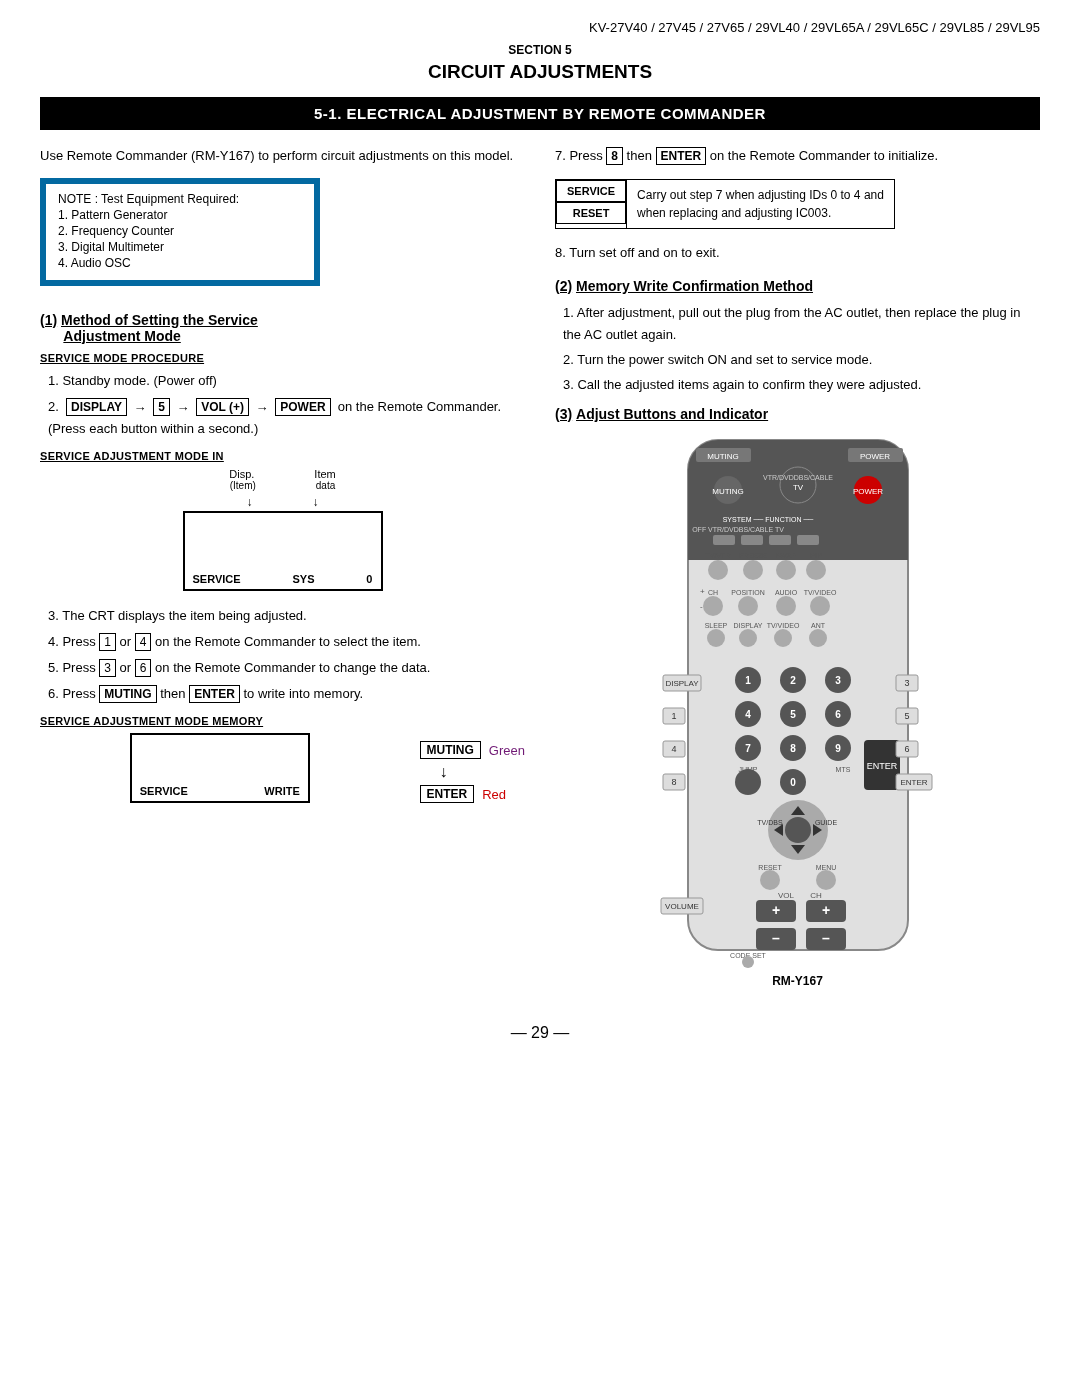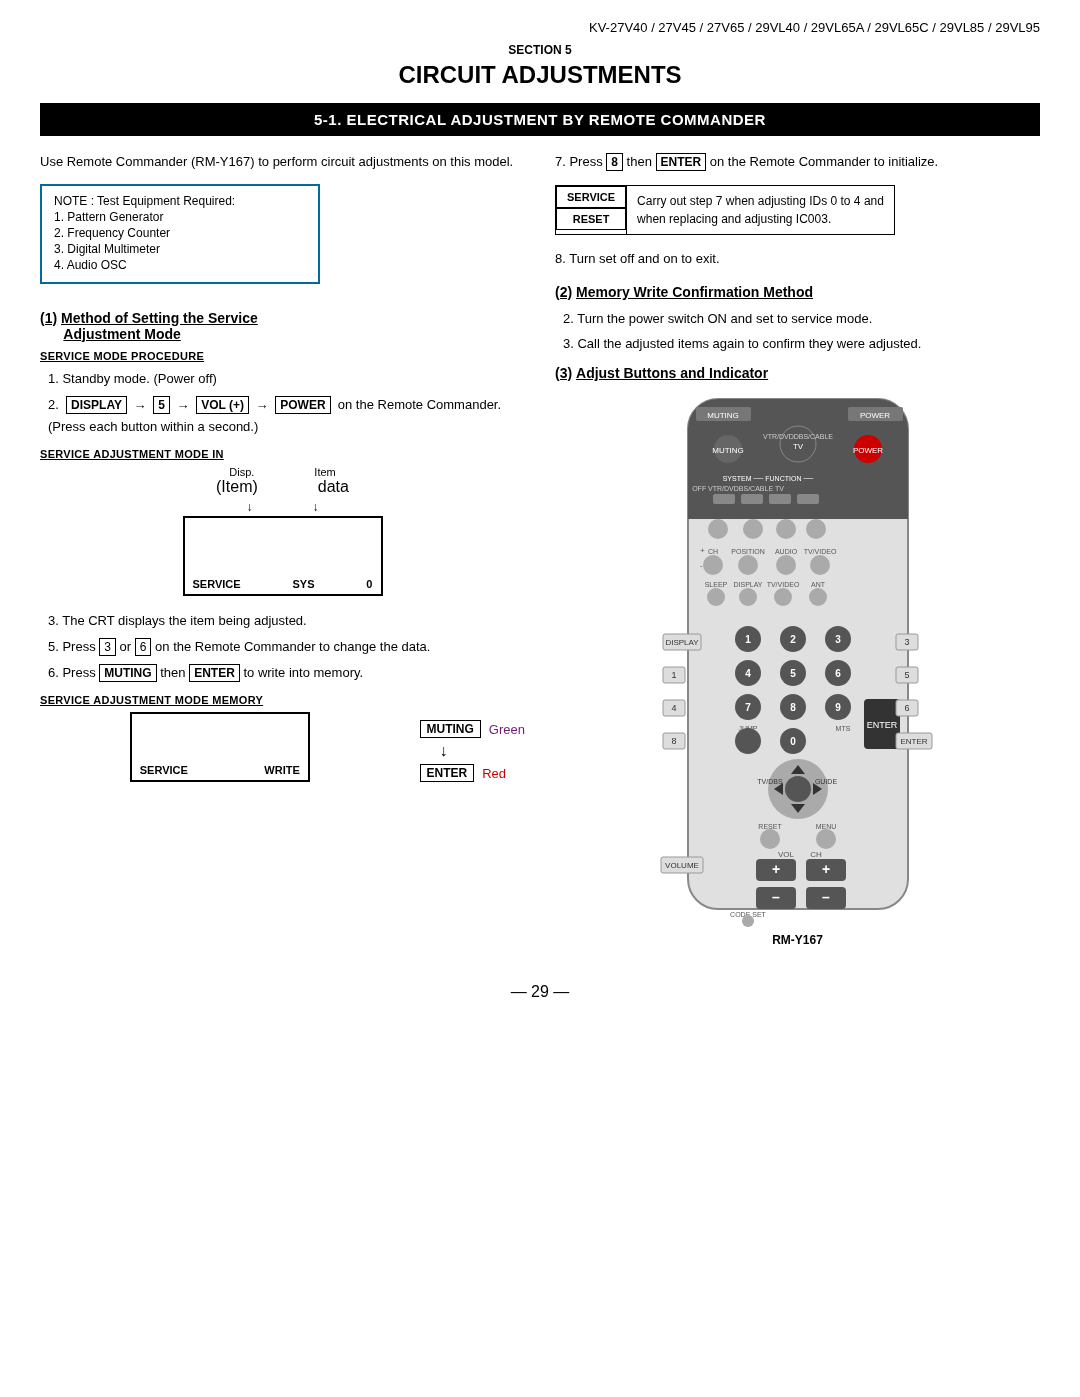--- a/index.html
+++ b/index.html
@@ -18,21 +18,21 @@
       margin-bottom: 8px;
     }
     .section-title {
       text-align: center;
       font-size: 12px;
       font-weight: bold;
       margin-bottom: 4px;
     }
     .section-subtitle {
       text-align: center;
-      font-size: 24px;
+      font-size: 19px;
       font-weight: bold;
       margin-bottom: 14px;
     }
     .main-heading {
       border: 2px solid #000;
       background: #000;
       color: #fff;
       text-align: center;
       font-size: 15px;
       font-weight: bold;
@@ -49,21 +49,21 @@
     }
     .col-right {
       flex: 1;
     }
     .intro-text {
       font-size: 13px;
       margin-bottom: 12px;
       line-height: 1.5;
     }
     .note-box {
-      border: 2px solid #0369a1;
+      border: 6px solid #0369a1;
       padding: 8px 12px;
       font-size: 12px;
       margin-bottom: 16px;
       display: inline-block;
       min-width: 280px;
     }
     .note-box div { margin-bottom: 2px; }
     .numbered-section {
       font-size: 14px;
       font-weight: bold;
@@ -265,41 +265,42 @@
     </ol>
 
     
     <div class="service-disp-area">
       <div class="underline-heading">SERVICE  ADJUSTMENT MODE IN</div>
 
       <div style="display:flex; justify-content:center; gap:60px; font-size:11px; margin-bottom:0;">
         <span>Disp.</span>
         <span>Item</span>
       </div>
-      <div style="display:flex; justify-content:center; gap:60px; font-size:16px; margin-bottom:4px;">
+      <div style="display:flex; justify-content:center; gap:60px; font-size:10px; margin-bottom:4px;">
         <span>(Item)</span>
         <span>data</span>
       </div>
 
       <div style="display:flex; justify-content:center; gap:60px; font-size:12px; margin-bottom:2px;">
         <span>↓</span>
         <span>↓</span>
       </div>
       <div class="service-screen">
         <div class="service-screen-text">
           <span style="font-size:11px; font-weight:bold;">SERVICE</span>
           <span style="font-size:11px; font-weight:bold;">SYS</span>
           <span style="font-size:11px; font-weight:bold;">0</span>
         </div>
       </div>
     </div>
 
     
     <ol class="procedure-list">
       <li>3.  The CRT displays the item being adjusted.</li>
+      <li>4.  Press <span class="kbd">1</span> or <span class="kbd">4</span> on the Remote Commander to select the item.</li>
       <li>5.  Press <span class="kbd">3</span> or <span class="kbd">6</span> on the Remote Commander to change the data.</li>
       <li>6.  Press <span class="kbd-bold">MUTING</span> then <span class="kbd-bold">ENTER</span> to write into memory.</li>
     </ol>
 
     
     <div class="memory-section">
       <div class="underline-heading">SERVICE  ADJUSTMENT MODE MEMORY</div>
       <div style="display:flex; gap:20px; align-items:flex-start; margin-top:6px;">
 
         <div class="write-screen">
@@ -340,20 +341,21 @@
       <div class="sr-text">Carry out step 7 when adjusting IDs 0 to 4 and when replacing and adjusting IC003.</div>
     </div>
 
     <p class="right-intro">8.  Turn set off and on to exit.</p>
 
     <div class="numbered-section" style="margin-top:14px;">
       <span>(2)</span>&nbsp;<span class="bold-underline">Memory Write Confirmation Method</span>
     </div>
 
     <ol class="right-list">
+      <li>1.  After adjustment, pull out the plug from the AC outlet, then replace the plug in the AC outlet again.</li>
       <li>2.  Turn the power switch ON and set to service mode.</li>
       <li>3.  Call the adjusted items again to confirm they were adjusted.</li>
     </ol>
 
     <div class="section3">
       <div class="numbered-section">
         <span>(3)</span>&nbsp;<span class="bold-underline">Adjust Buttons and Indicator</span>
       </div>
 
       <div style="display:flex; flex-direction:column; align-items:center; margin-top:8px;">

